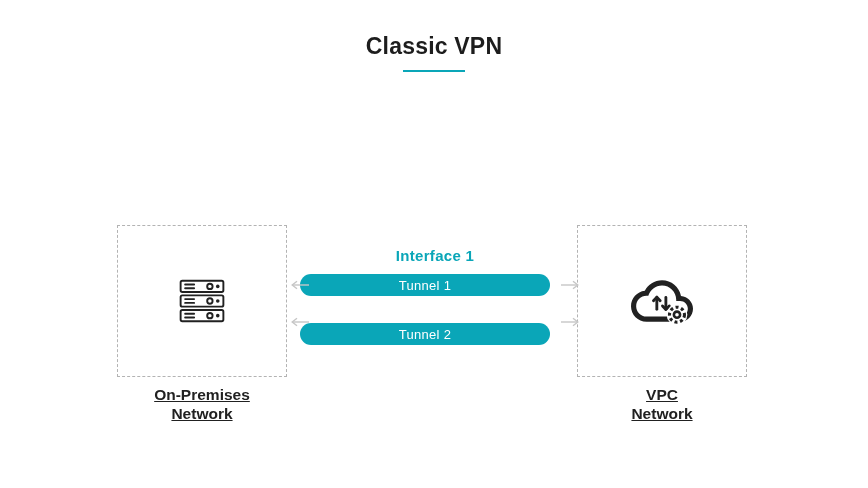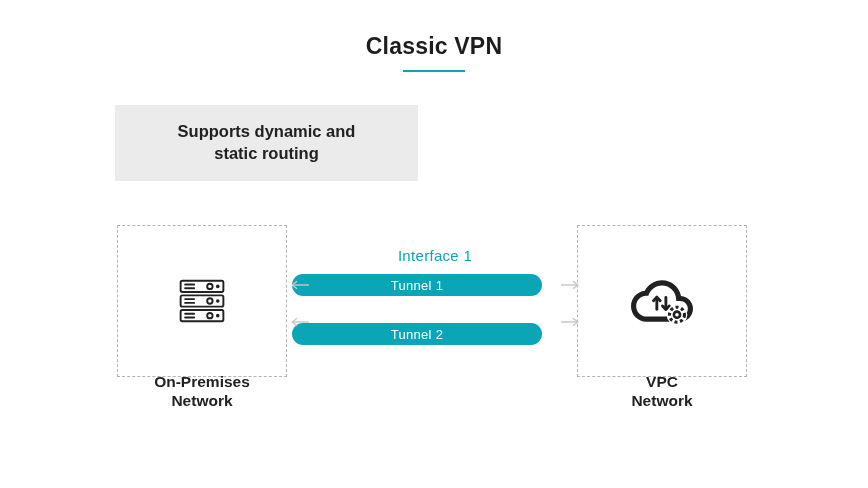--- a/index.html
+++ b/index.html
@@ -60,71 +60,68 @@
     justify-content: center;
   }
   .node-left { left: 117px; }
   .node-right { left: 577px; }
   .interface-label {
     position: absolute;
     top: 247px; left: 310px;
     width: 250px;
     text-align: center;
     color: #0AA6B8;
-    font-weight: 400;
+    font-weight: 700;
     font-size: 15px;
     letter-spacing: 0.3px;
   }
   .tunnel {
     position: absolute;
-    left: 292px;
+    left: 300px;
     width: 250px; height: 22px;
     border-radius: 11px;
     background: #0AA6B8;
     color: #ffffff;
     display: flex;
     align-items: center;
     justify-content: center;
     font-size: 13px;
     letter-spacing: 0.3px;
   }
   .tunnel-1 { top: 274px; }
   .tunnel-2 { top: 311px; margin-top: 12px; }
   .arrow { position: absolute; width: 20px; height: 10px; }
   .arrow svg { display: block; width: 20px; height: 10px; }
   .arrow-l1 { left: 289px; top: 280px; }
   .arrow-r1 { left: 561px; top: 280px; }
   .arrow-l2 { left: 289px; top: 317px; }
   .arrow-r2 { left: 561px; top: 317px; }
   .node-label {
     position: absolute;
-    top: 372px;
+    top: 385px;
     width: 170px;
     text-align: center;
     font-weight: 700;
     font-size: 15.5px;
     line-height: 1.25;
     white-space: pre-line;
+    text-decoration: underline;
   }
   .label-left { left: 117px; }
   .label-right { left: 577px; }
   .icon-wrap { display: flex; align-items: center; justify-content: center; }
 </style>
 </head>
 <body>
 
 <div class="page">
 
   <h1 class="title">Classic VPN</h1>
   <div class="title-underline"></div>
 
-  <div class="feature-box feature-routing">
-    <span class="feature-label">Supports dynamic and
-static routing</span>
-  </div>
 
 
   <div class="node-box node-left">
     <span class="icon-wrap">
       <svg width="54" height="54" viewBox="0 0 48 48" fill="none" stroke="#212121" stroke-width="1.7" stroke-linecap="round">
         <rect x="5" y="6" width="38" height="10" rx="1.5"></rect>
         <line x1="9" y1="9.3" x2="17" y2="9.3"></line>
         <line x1="9" y1="12.7" x2="17" y2="12.7"></line>
         <circle cx="31" cy="11" r="2.4"></circle>
         <circle cx="38" cy="11" r="1.6" fill="#212121" stroke="none"></circle>

